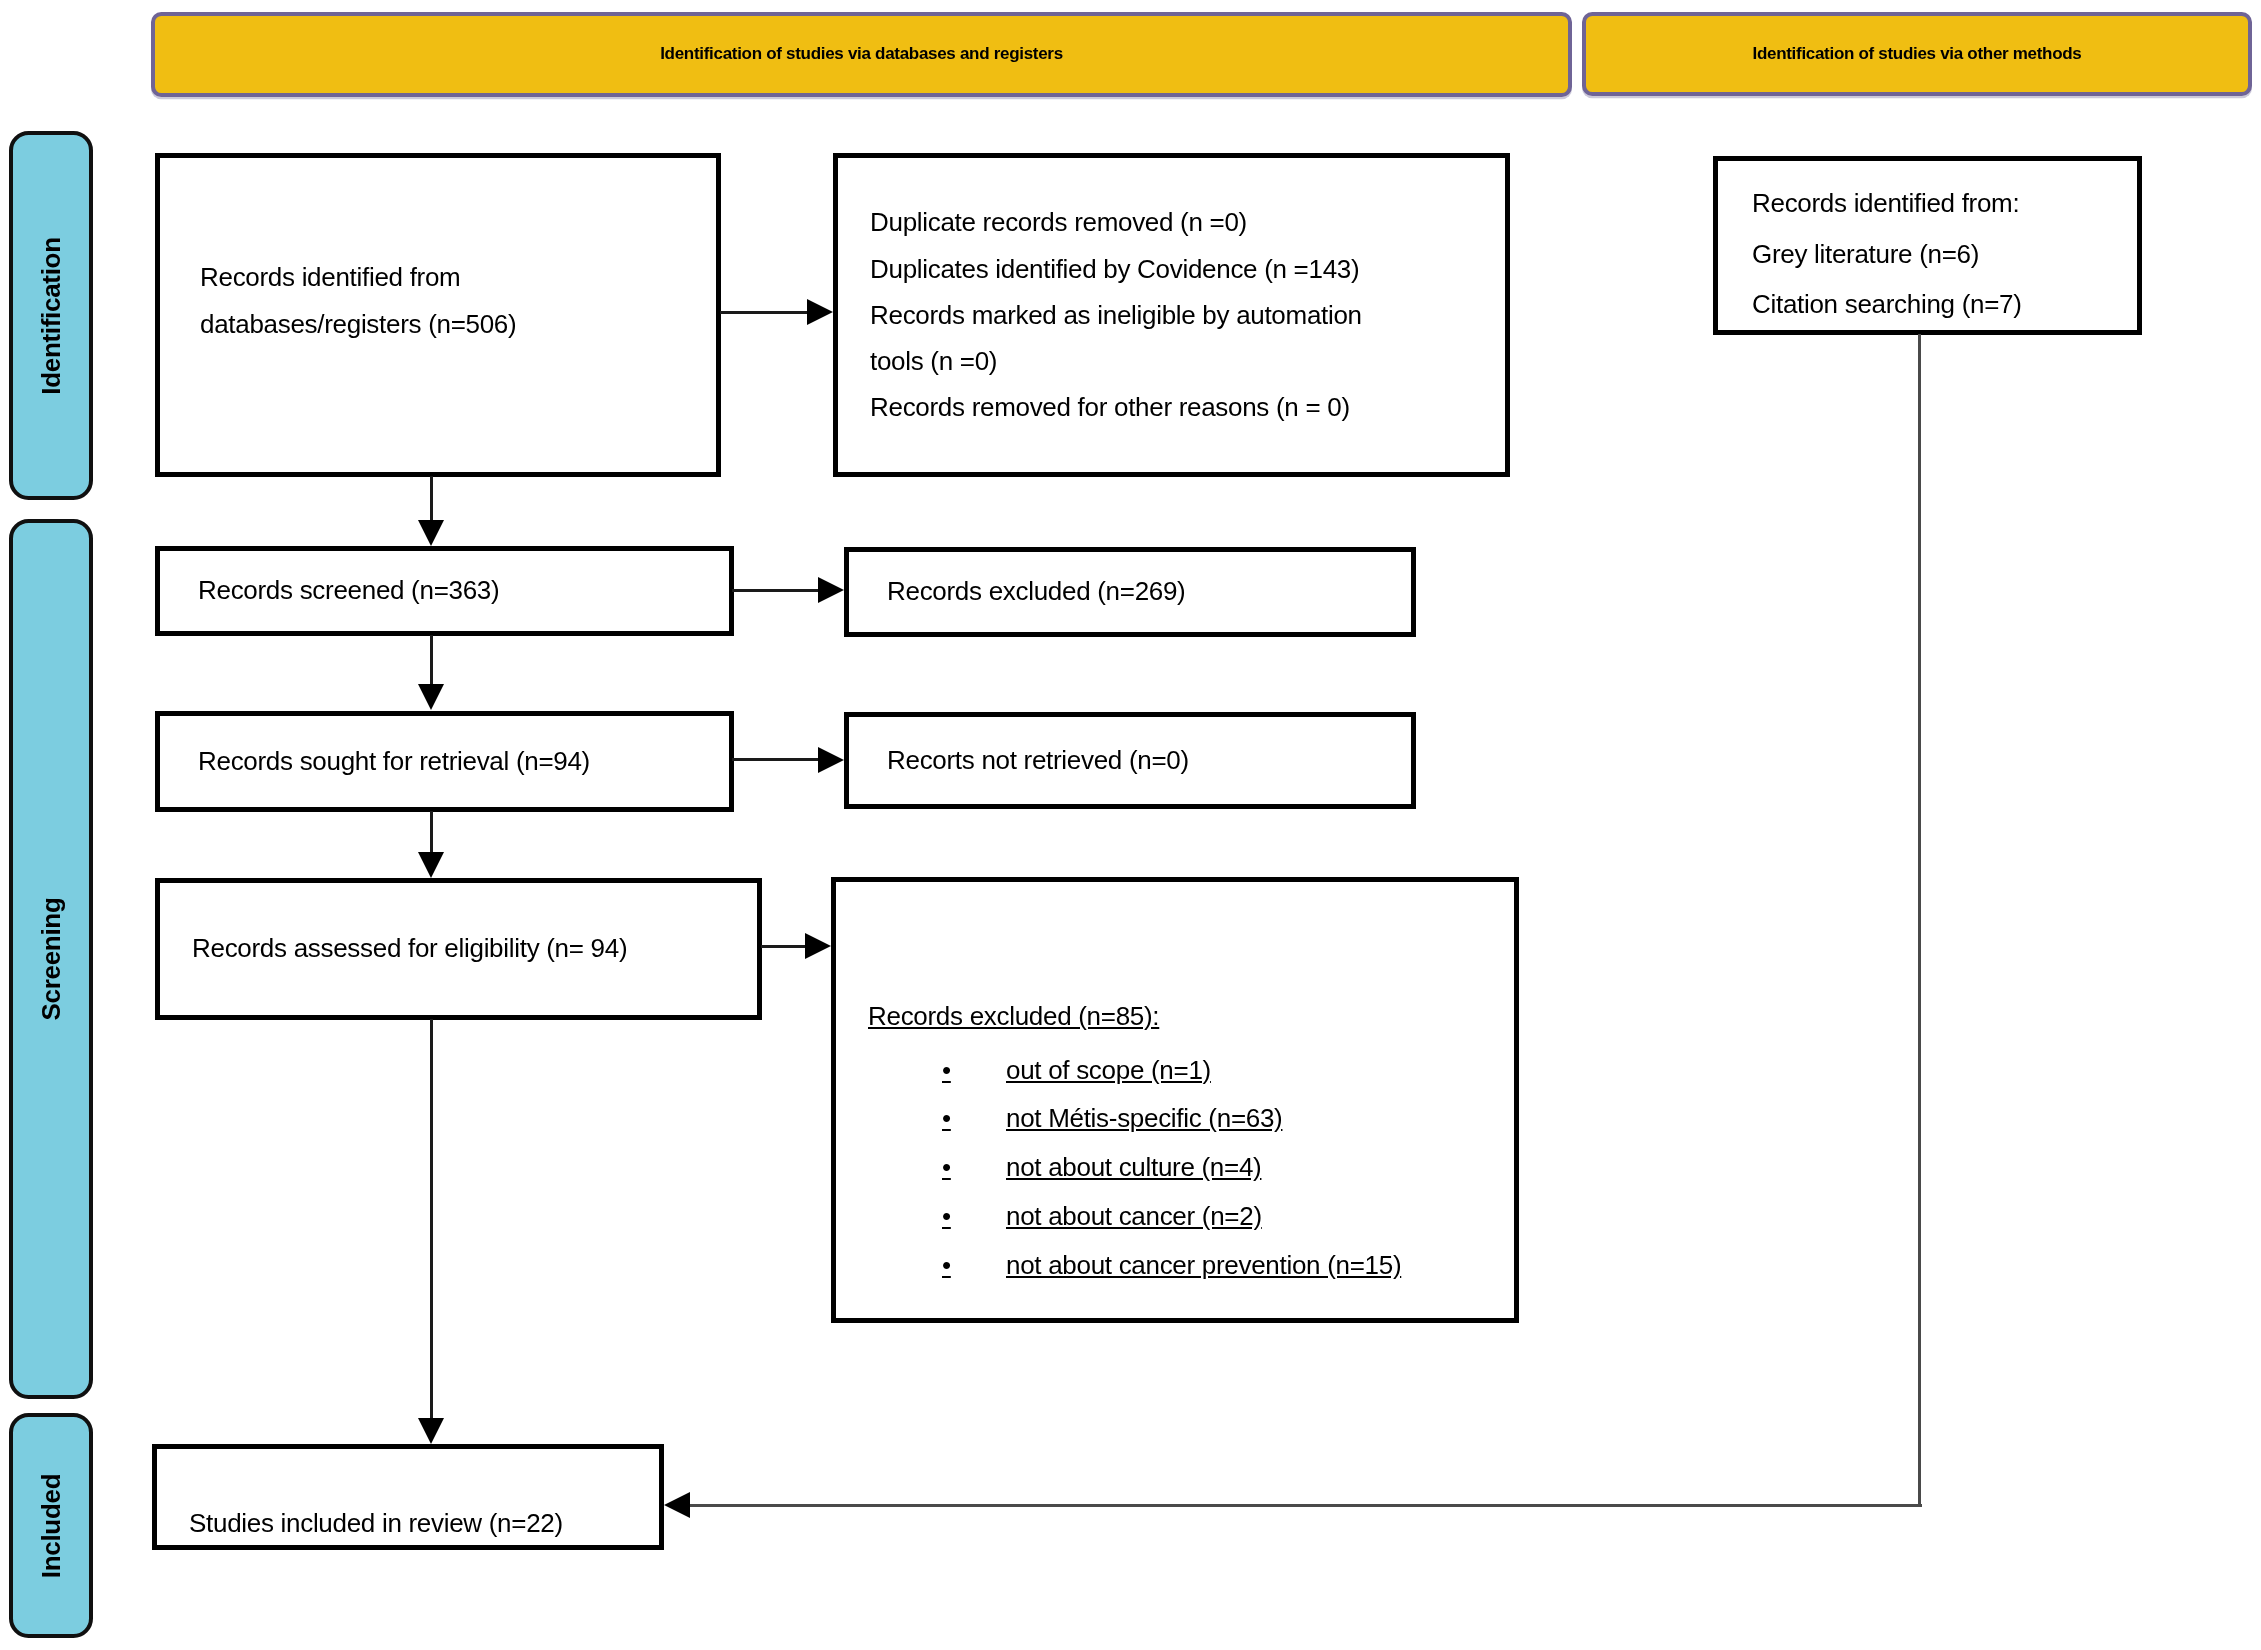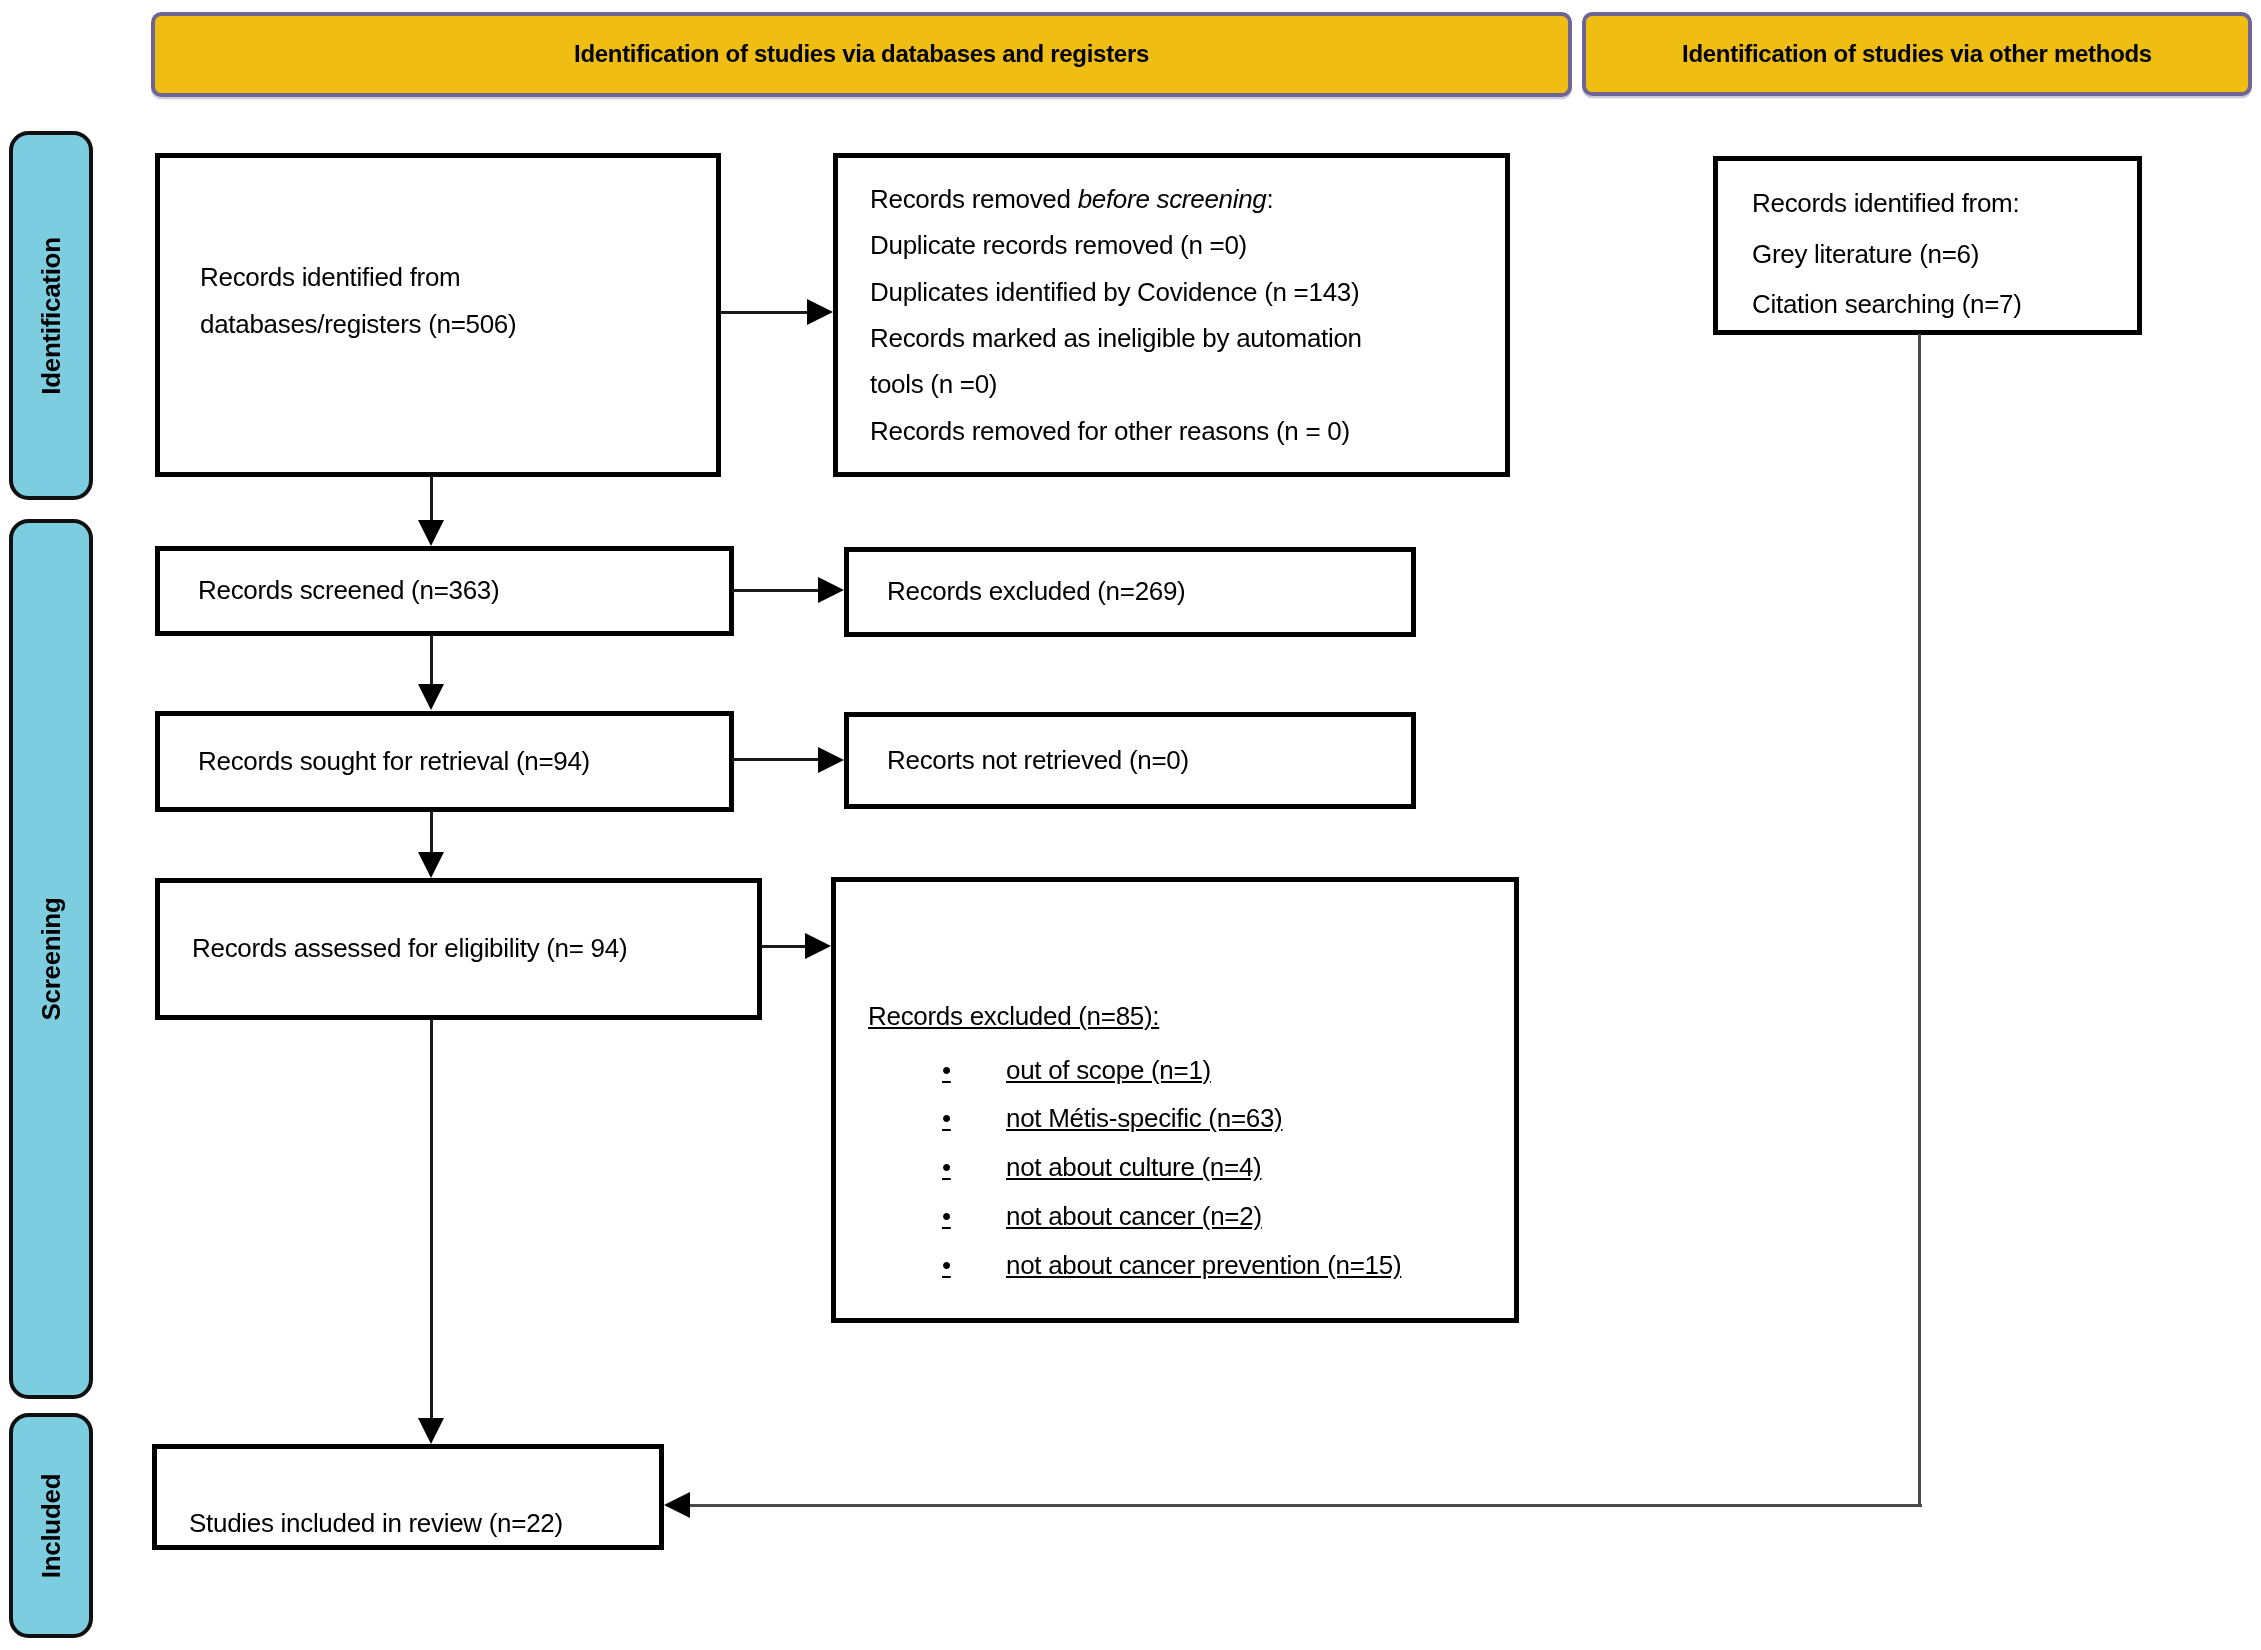--- a/index.html
+++ b/index.html
@@ -6,21 +6,21 @@
   .canvas{
     position:relative;width:2261px;height:1650px;background:#ffffff;
     font-family:"Liberation Sans",sans-serif;color:#000;
     font-size:26px;letter-spacing:-0.3px;
   }
   .abs{position:absolute;box-sizing:border-box;}
   
   .hdr{
     background:#F0BE12;border:4px solid #6F6496;border-radius:10.3px;
     display:flex;align-items:center;justify-content:center;
-    font-weight:bold;font-size:24px;text-align:center;
+    font-weight:bold;font-size:17px;text-align:center;
     box-shadow:0 2.3px 0 rgba(110,100,150,.35);
   }
   
   .stage{
     background:#7CCDE0;border:4.6px solid #101010;border-radius:19.5px;
   }
   .stage .rot{
     position:absolute;top:50%;left:50%;
     transform:translate(-50%,-50%) rotate(-90deg);
     white-space:nowrap;font-weight:bold;font-size:26px;
@@ -67,21 +67,20 @@
   <div class="abs stage" style="left:9.2px;top:1413px;width:84px;height:225px;">
     <span class="rot">Included</span>
   </div>
 
   <div class="abs box" style="left:155px;top:153px;width:566px;height:324px;padding:0 10.3px 29px 40px;line-height:1.8;">
     <div class="ln">Records identified from</div>
     <div class="ln">databases/registers (n=506)</div>
   </div>
 
   <div class="abs box" style="left:833px;top:153px;width:677px;height:324px;padding:0 6.9px 0 32px;line-height:1.78;">
-    <div class="ln"><span>Records removed </span><span class="it">before screening</span><span>:</span></div>
     <div class="ln">Duplicate records removed (n =0)</div>
     <div class="ln">Duplicates identified by Covidence (n =143)</div>
     <div class="ln">Records marked as ineligible by automation</div>
     <div class="ln">tools (n =0)</div>
     <div class="ln">Records removed for other reasons (n = 0)</div>
   </div>
 
   <div class="abs box" style="left:1713px;top:156px;width:429px;height:179px;padding:0 5.7px 0 34px;line-height:1.95;justify-content:flex-end;">
     <div class="ln">Records identified from:</div>
     <div class="ln">Grey literature (n=6)</div>

